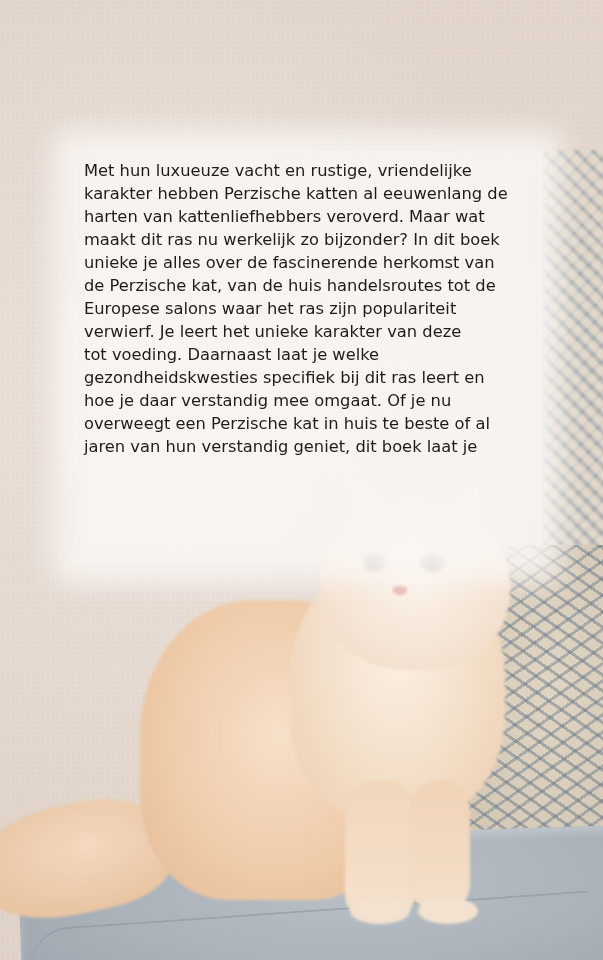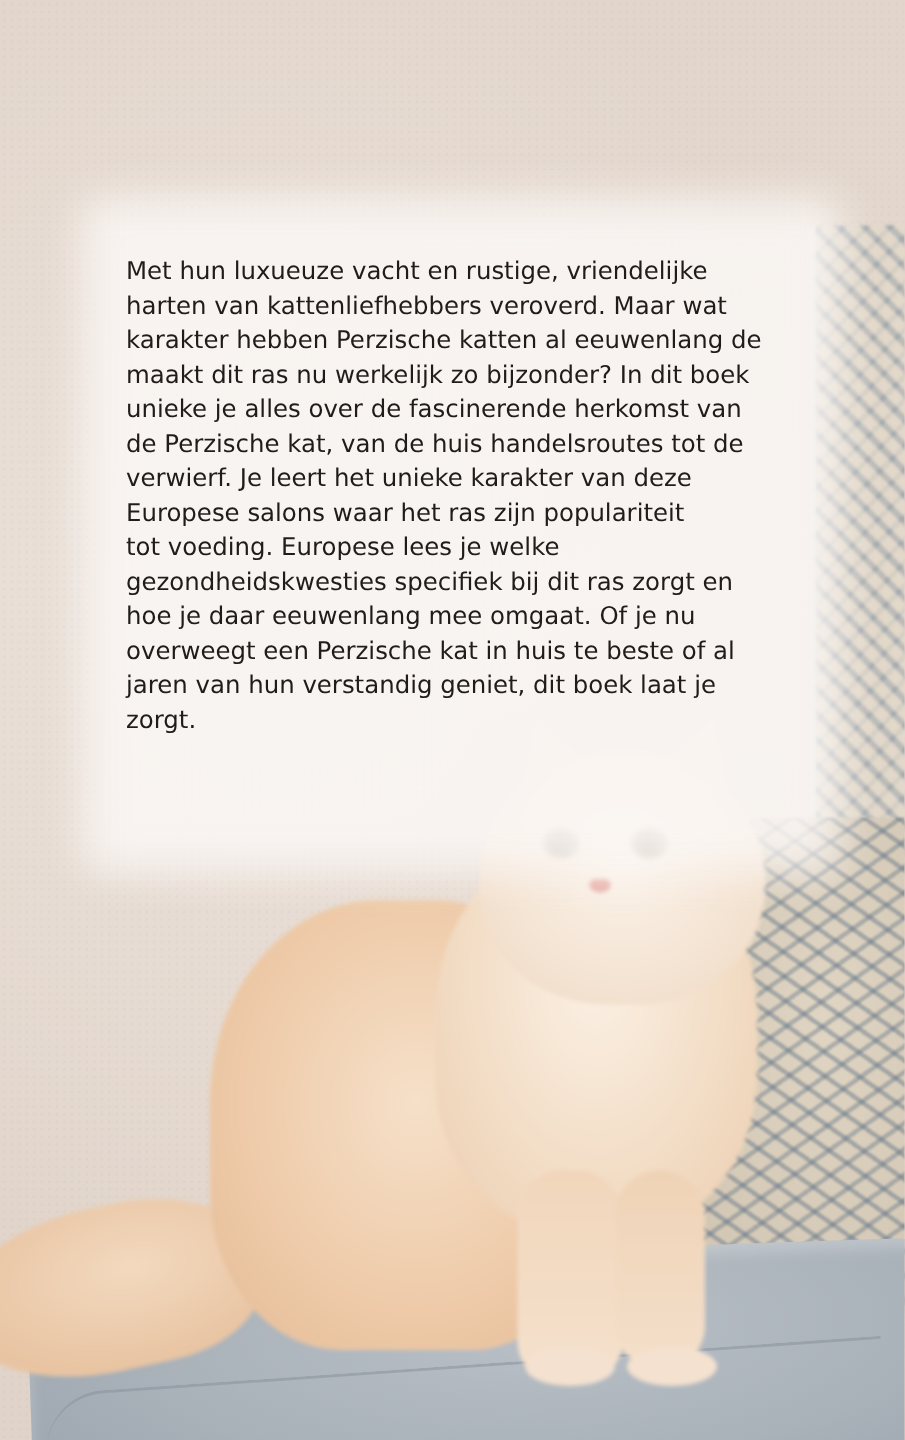--- a/index.html
+++ b/index.html
@@ -114,21 +114,21 @@
   .cat .paw.r { left:418px; }
 
   
   .panel-glow {
     position:absolute; left:55px; top:132px; width:505px; height:450px;
     background:rgba(250,247,244,0.86);
     filter:blur(14px);
     border-radius:10px;
   }
   .blurb {
-    position:absolute; left:84px; top:169px; width:460px;
+    position:absolute; left:84px; top:159px; width:460px;
     margin:0;
     font-family:"DejaVu Sans", sans-serif;
     font-size:16.3px; line-height:23px;
     color:#1f1c1a;
   }
   .blurb .line { display:block; white-space:nowrap; }
 </style>
 </head>
 <body>
 
@@ -153,26 +153,25 @@
     <div class="eye l"></div>
     <div class="eye r"></div>
     <div class="nose"></div>
   </div>
 </div>
 
 <div class="panel-glow"></div>
 
 <p class="blurb">
   <span class="line">Met hun luxueuze vacht en rustige, vriendelijke</span>
+  <span class="line">karakter hebben Perzische katten al eeuwenlang de</span>
   <span class="line">harten van kattenliefhebbers veroverd. Maar wat</span>
-  <span class="line">karakter hebben Perzische katten al eeuwenlang de</span>
   <span class="line">maakt dit ras nu werkelijk zo bijzonder? In dit boek</span>
   <span class="line">unieke je alles over de fascinerende herkomst van</span>
   <span class="line">de Perzische kat, van de huis handelsroutes tot de</span>
+  <span class="line">Europese salons waar het ras zijn populariteit</span>
   <span class="line">verwierf. Je leert het unieke karakter van deze</span>
-  <span class="line">Europese salons waar het ras zijn populariteit</span>
-  <span class="line">tot voeding. Europese lees je welke</span>
-  <span class="line">gezondheidskwesties specifiek bij dit ras zorgt en</span>
-  <span class="line">hoe je daar eeuwenlang mee omgaat. Of je nu</span>
+  <span class="line">tot voeding. Daarnaast laat je welke</span>
+  <span class="line">gezondheidskwesties specifiek bij dit ras leert en</span>
+  <span class="line">hoe je daar verstandig mee omgaat. Of je nu</span>
   <span class="line">overweegt een Perzische kat in huis te beste of al</span>
   <span class="line">jaren van hun verstandig geniet, dit boek laat je</span>
-  <span class="line">zorgt.</span>
 </p>
 
 </body></html>

